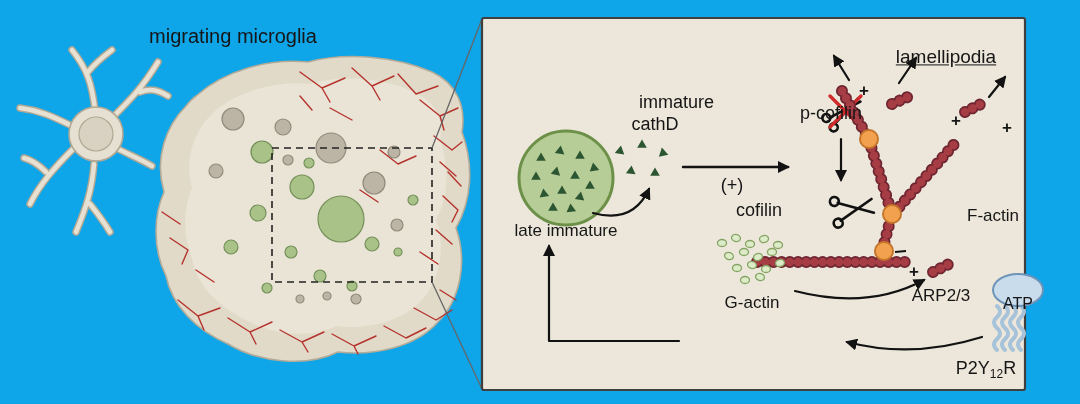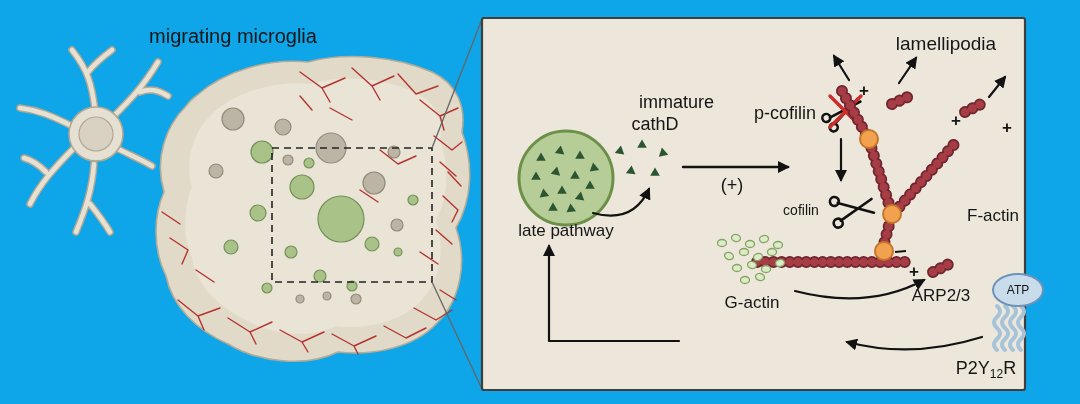--- a/index.html
+++ b/index.html
@@ -214,29 +214,29 @@
   <ellipse class="atp-oval" cx="1018" cy="290" rx="25" ry="16" fill="#c9dcec"></ellipse>
 </svg>
 
 <div class="label" style="left:233px; top:36px; font-size:20px;">migrating microglia</div>
 
 <div class="label" style="left:655px; top:114px; font-size:18px;">
   <span style="display:block;padding-left:43px;">immature</span>
   <span style="display:block;">cathD</span>
 </div>
 
-<div class="label" style="left:566px; top:231px; font-size:17px;">late pathway</div>
-<div class="label" style="left:785px; top:114px; font-size:18px;">p-cofilin</div>
+<div class="label" style="left:566px; top:231px; font-size:17px;">late immature</div>
+<div class="label" style="left:831px; top:114px; font-size:18px;">p-cofilin</div>
 <div class="label" style="left:732px; top:186px; font-size:18px;">(+)</div>
-<div class="label" style="left:801px; top:211px; font-size:14px;">cofilin</div>
-<div class="label" style="left:946px; top:44px; font-size:19px;">lamellipodia</div>
+<div class="label" style="left:759px; top:211px; font-size:18px;">cofilin</div>
+<div class="label" style="left:946px; top:57px; font-size:19px;text-decoration:underline;">lamellipodia</div>
 <div class="label" style="left:993px; top:196px; font-size:17px;margin-top:20px;">F-actin</div>
 <div class="label" style="left:941px; top:250px; font-size:17px;margin-top:46px;">ARP2/3</div>
 <div class="label" style="left:752px; top:303px; font-size:17px;">G-actin</div>
-<div class="label" style="left:1018px; top:290px; font-size:12px;">ATP</div>
+<div class="label" style="left:1018px; top:304px; font-size:16px;">ATP</div>
 
 <div class="label" style="left:986px; top:369px; font-size:18px;text-align:center;"><span>P2Y</span><span class="sub">12</span><span>R</span></div>
 
 <div class="label plus-mark" style="left:864px; top:91px;">+</div>
 <div class="label plus-mark" style="left:956px; top:121px;">+</div>
 <div class="label plus-mark" style="left:914px; top:272px;">+</div>
 <div class="label plus-mark" style="left:1007px; top:128px;">+</div>
 
 </div>
 

